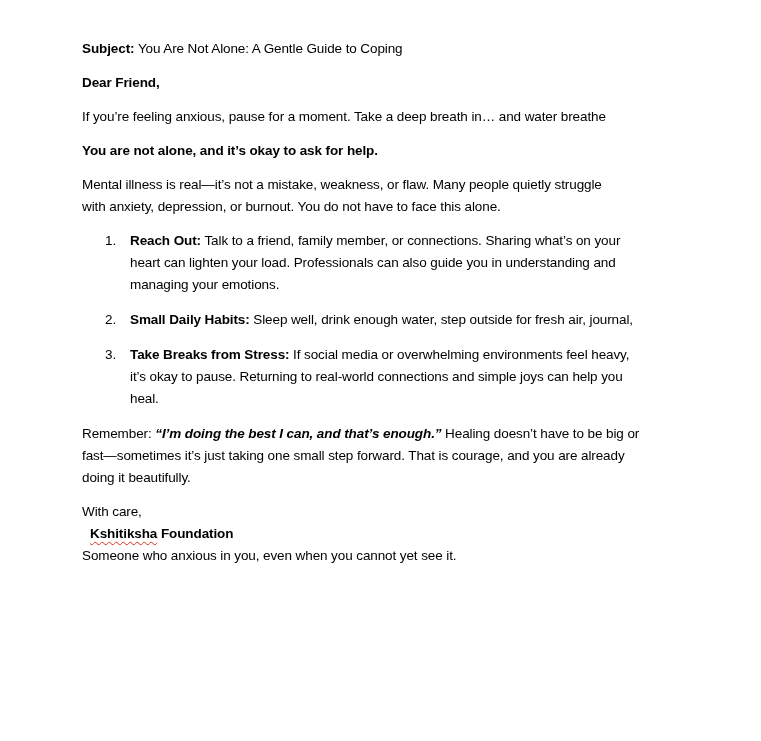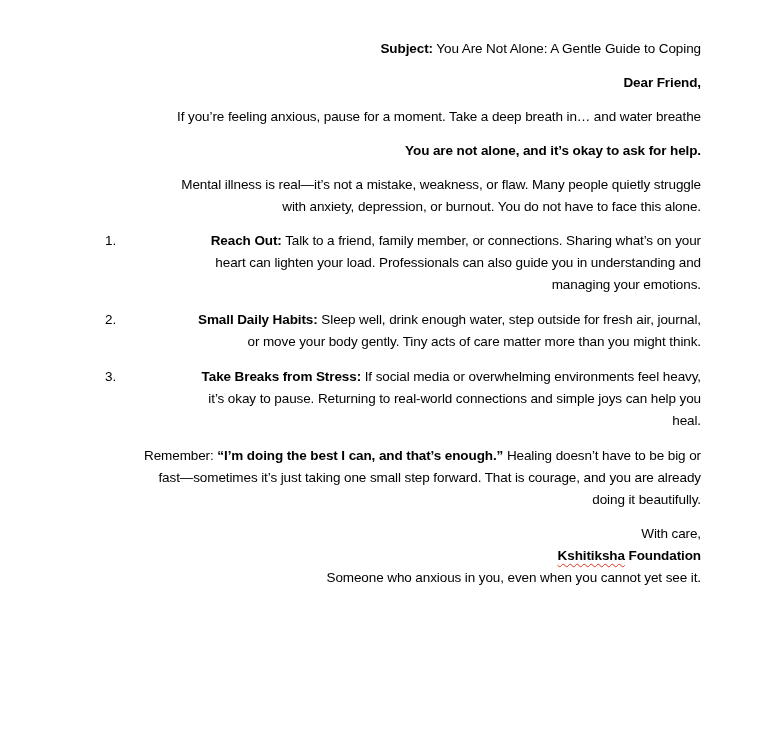--- a/index.html
+++ b/index.html
@@ -22,37 +22,36 @@
     background: #ffffff;
     box-sizing: border-box;
     padding: 38px 60px 20px 82px;
   }
   .block {
     margin: 0 0 12px 0;
   }
   .line {
     white-space: pre;
     line-height: 22px;
-    text-align: right;
   }
   .list-item {
     display: flex;
     margin-left: 23px;
     margin-bottom: 13px;
   }
   .list-item .marker {
     width: 25px;
     flex-shrink: 0;
     line-height: 22px;
   }
   .list-item .content {
     flex: 1 1 auto;
   }
   .bold { font-weight: bold; }
-  .italic { }
+  .italic { font-style: italic; }
   .spell-error {
     text-decoration-line: underline;
     text-decoration-style: wavy;
     text-decoration-color: var(--spell-color, #e0301e);
     text-decoration-thickness: 1px;
     text-underline-offset: 3px;
     text-decoration-skip-ink: none;
     margin-left: 8px;
   }
 </style>
@@ -82,21 +81,20 @@
         <div class="content">
           <div class="line"><span class="bold">Reach Out:</span><span> Talk to a friend, family member, or connections. Sharing what’s on your</span></div>
           <div class="line"><span>heart can lighten your load. Professionals can also guide you in understanding and</span></div>
           <div class="line"><span>managing your emotions.</span></div>
         </div>
       </div>
       <div class="block list-item">
         <span class="marker">2.</span>
         <div class="content">
           <div class="line"><span class="bold">Small Daily Habits:</span><span> Sleep well, drink enough water, step outside for fresh air, journal,</span></div>
-          <div class="line"><span>or move your body gently. Tiny acts of care matter more than you might think.</span></div>
         </div>
       </div>
       <div class="block list-item">
         <span class="marker">3.</span>
         <div class="content">
           <div class="line"><span class="bold">Take Breaks from Stress:</span><span> If social media or overwhelming environments feel heavy,</span></div>
           <div class="line"><span>it’s okay to pause. Returning to real-world connections and simple joys can help you</span></div>
           <div class="line"><span>heal.</span></div>
         </div>
       </div>

